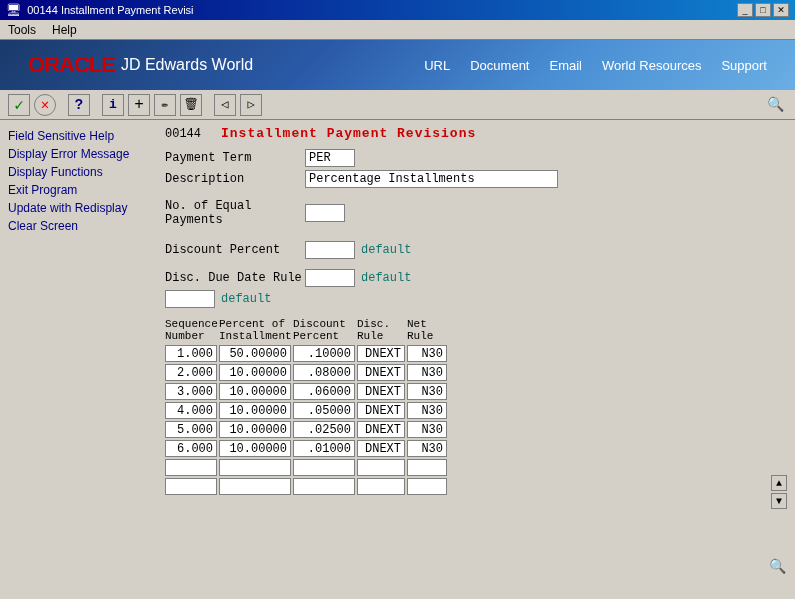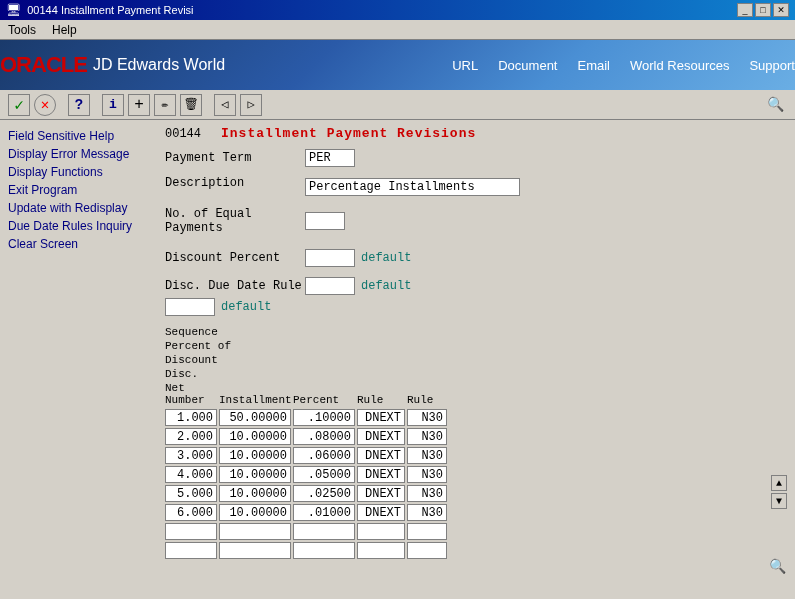--- a/index.html
+++ b/index.html
@@ -49,21 +49,21 @@
       font-size: 12px;
     }
     .menu-item { cursor: pointer; }
 
     
     .oracle-header {
       background: linear-gradient(135deg, #1a3a6b 0%, #2a5aa8 40%, #4a8fd4 70%, #6aaee4 100%);
       height: 50px;
       display: flex;
       align-items: center;
-      padding: 0 0;
+      padding: 0 28px;
       justify-content: space-between;
     }
     .oracle-logo {
       display: flex;
       align-items: center;
       gap: 0;
     }
     .oracle-text {
       color: #cc0000;
       font-size: 22px;
@@ -176,21 +176,21 @@
     .field-input {
       font-family: 'Courier New', monospace;
       font-size: 12px;
       background: white;
       border: 1px solid #808080;
       padding: 1px 3px;
       height: 18px;
     }
     .field-input.small { width: 30px; }
     .field-input.medium { width: 50px; }
-    .field-input.large { width: 215px; margin-top: 8px; }
+    .field-input.large { width: 253px; }
     .field-input.eq-pay { width: 40px; }
 
     
     .grid-section {
       margin-top: 10px;
     }
     .grid-row {
       display: flex;
       align-items: center;
       margin-bottom: 2px;
@@ -309,21 +309,20 @@
 </div>
 
 <div class="main-area">
 
   <div class="sidebar">
     <div class="sidebar-item">Field Sensitive Help</div>
     <div class="sidebar-item">Display Error Message</div>
     <div class="sidebar-item">Display Functions</div>
     <div class="sidebar-item">Exit Program</div>
     <div class="sidebar-item">Update with Redisplay</div>
-    <div class="sidebar-item">Due Date Rules Inquiry</div>
     <div class="sidebar-item">Clear Screen</div>
   </div>
 
   <div class="content content-wrapper">
 
     <div class="form-header">
       <span class="form-id">00144</span>
       <span class="form-title">Installment Payment Revisions</span>
     </div>
 
@@ -359,21 +358,21 @@
       <span class="default-label">default</span>
     </div>
 
     <div class="field-row">
       <input class="field-input medium" type="text" value="" style="">
       <span class="default-label">default</span>
     </div>
 
     <div class="grid-section">
 
-      <div style="display:flex; gap:2px; margin-bottom:0; font-family:'Courier New',monospace; font-size:11px;flex-direction:column;">
+      <div style="display:flex; gap:2px; margin-bottom:0; font-family:'Courier New',monospace; font-size:11px;">
         <div style="width:52px;">Sequence</div>
         <div style="width:72px;">Percent of</div>
         <div style="width:62px;">Discount</div>
         <div style="width:48px;">Disc.</div>
         <div style="width:40px;">Net</div>
       </div>
       <div style="display:flex; gap:2px; margin-bottom:3px; font-family:'Courier New',monospace; font-size:11px;">
         <div style="width:52px;">Number</div>
         <div style="width:72px;">Installment</div>
         <div style="width:62px;">Percent</div>

